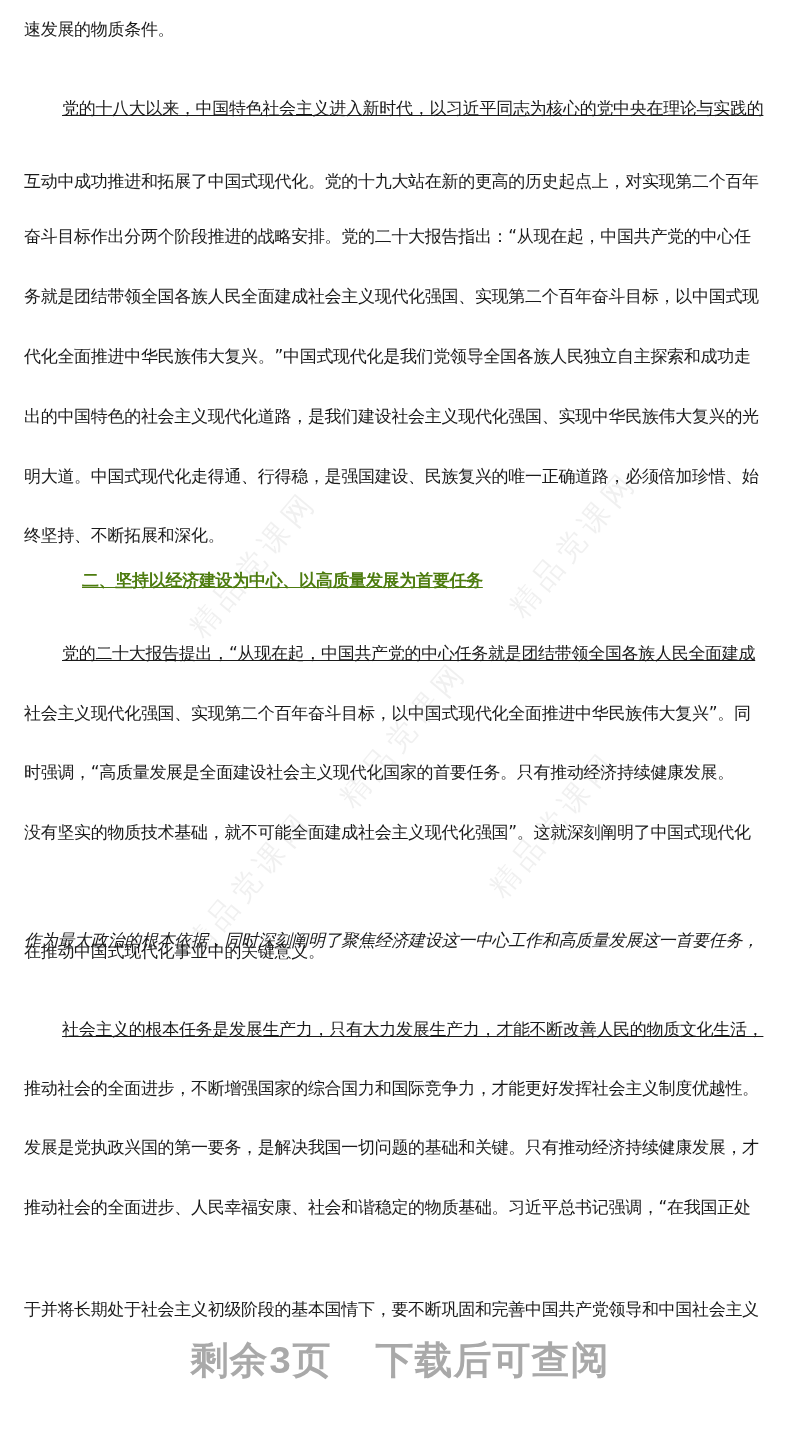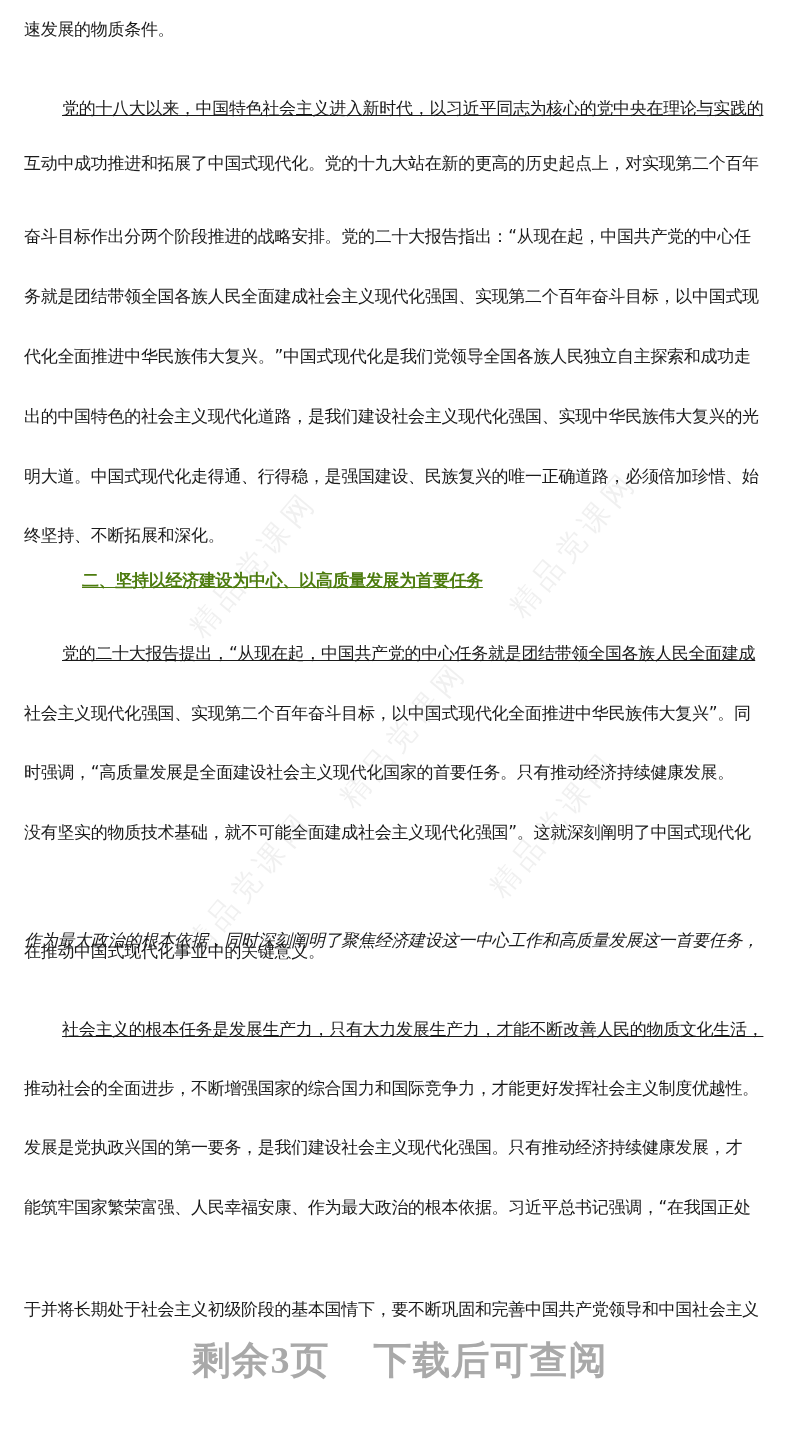--- a/index.html
+++ b/index.html
@@ -17,56 +17,56 @@
   .line.indent { left: 62px; width: 714px; text-decoration: underline; }
   .line.heading { font-weight: bold; color: #4d7c0f; margin-left: 20px; }
   .watermark {
     position: absolute; font-size: 30px; color: rgba(0,0,0,0.06);
     transform: rotate(-50deg); transform-origin: left top; white-space: nowrap;
     letter-spacing: 6px; pointer-events: none;
   }
   .footer-banner {
     position: absolute; left: 0; top: 1335px; width: 800px; text-align: center;
     font-size: 38px; font-weight: bold; color: #a9a9a9; letter-spacing: 1px;
-    font-family: Liberation Serif, serif;
+    font-family: Liberation Mono, monospace;
   }
   .footer-banner span { display: inline-block; }
   .footer-banner .gap { width: 44px; }
 </style>
 </head>
 <body>
 
 <div class="page">
 
   <div class="watermark" style="left:180px; top:620px;">精品党课网</div>
   <div class="watermark" style="left:500px; top:600px;">精品党课网</div>
   <div class="watermark" style="left:330px; top:790px;">精品党课网</div>
   <div class="watermark" style="left:175px; top:940px;">精品党课网</div>
   <div class="watermark" style="left:480px; top:880px;">精品党课网</div>
 
   <div id="body-lines">
       <div class="line" style="top: 18px;">速发展的物质条件。</div>
       <div class="line indent" style="top: 97px;">党的十八大以来，中国特色社会主义进入新时代，以习近平同志为核心的党中央在理论与实践的</div>
-      <div class="line" style="top: 152px;">互动中成功推进和拓展了中国式现代化。党的十九大站在新的更高的历史起点上，对实现第二个百年</div>
+      <div class="line" style="top: 170px;">互动中成功推进和拓展了中国式现代化。党的十九大站在新的更高的历史起点上，对实现第二个百年</div>
       <div class="line" style="top: 225px;">奋斗目标作出分两个阶段推进的战略安排。党的二十大报告指出：“从现在起，中国共产党的中心任</div>
       <div class="line" style="top: 285px;">务就是团结带领全国各族人民全面建成社会主义现代化强国、实现第二个百年奋斗目标，以中国式现</div>
       <div class="line" style="top: 345px;">代化全面推进中华民族伟大复兴。”中国式现代化是我们党领导全国各族人民独立自主探索和成功走</div>
       <div class="line" style="top: 405px;">出的中国特色的社会主义现代化道路，是我们建设社会主义现代化强国、实现中华民族伟大复兴的光</div>
       <div class="line" style="top: 465px;">明大道。中国式现代化走得通、行得稳，是强国建设、民族复兴的唯一正确道路，必须倍加珍惜、始</div>
       <div class="line" style="top: 524px;">终坚持、不断拓展和深化。</div>
       <div class="line indent heading" style="top: 569px;">二、坚持以经济建设为中心、以高质量发展为首要任务</div>
       <div class="line indent" style="top: 642px;">党的二十大报告提出，“从现在起，中国共产党的中心任务就是团结带领全国各族人民全面建成</div>
       <div class="line" style="top: 702px;">社会主义现代化强国、实现第二个百年奋斗目标，以中国式现代化全面推进中华民族伟大复兴”。同</div>
       <div class="line" style="top: 761px;">时强调，“高质量发展是全面建设社会主义现代化国家的首要任务。只有推动经济持续健康发展。</div>
       <div class="line" style="top: 821px;">没有坚实的物质技术基础，就不可能全面建成社会主义现代化强国”。这就深刻阐明了中国式现代化</div>
       <div class="line" style="top: 929px; font-style: italic;">作为最大政治的根本依据，同时深刻阐明了聚焦经济建设这一中心工作和高质量发展这一首要任务，</div>
       <div class="line" style="top: 940px;">在推动中国式现代化事业中的关键意义。</div>
       <div class="line indent" style="top: 1018px;">社会主义的根本任务是发展生产力，只有大力发展生产力，才能不断改善人民的物质文化生活，</div>
       <div class="line" style="top: 1077px;">推动社会的全面进步，不断增强国家的综合国力和国际竞争力，才能更好发挥社会主义制度优越性。</div>
-      <div class="line" style="top: 1136px;">发展是党执政兴国的第一要务，是我们建设社会主义现代化强国。只有推动经济持续健康发展，才</div>
-      <div class="line" style="top: 1196px;">能筑牢国家繁荣富强、人民幸福安康、作为最大政治的根本依据。习近平总书记强调，“在我国正处</div>
+      <div class="line" style="top: 1136px;">发展是党执政兴国的第一要务，是解决我国一切问题的基础和关键。只有推动经济持续健康发展，才</div>
+      <div class="line" style="top: 1196px;">推动社会的全面进步、人民幸福安康、社会和谐稳定的物质基础。习近平总书记强调，“在我国正处</div>
       <div class="line" style="top: 1255px; margin-top: 43px;">于并将长期处于社会主义初级阶段的基本国情下，要不断巩固和完善中国共产党领导和中国社会主义</div>
     </div>
 
   <div class="footer-banner">
     <span>剩余3页</span><span class="gap"></span><span>下载后可查阅</span>
   </div>
 </div>
 
 </body></html>

